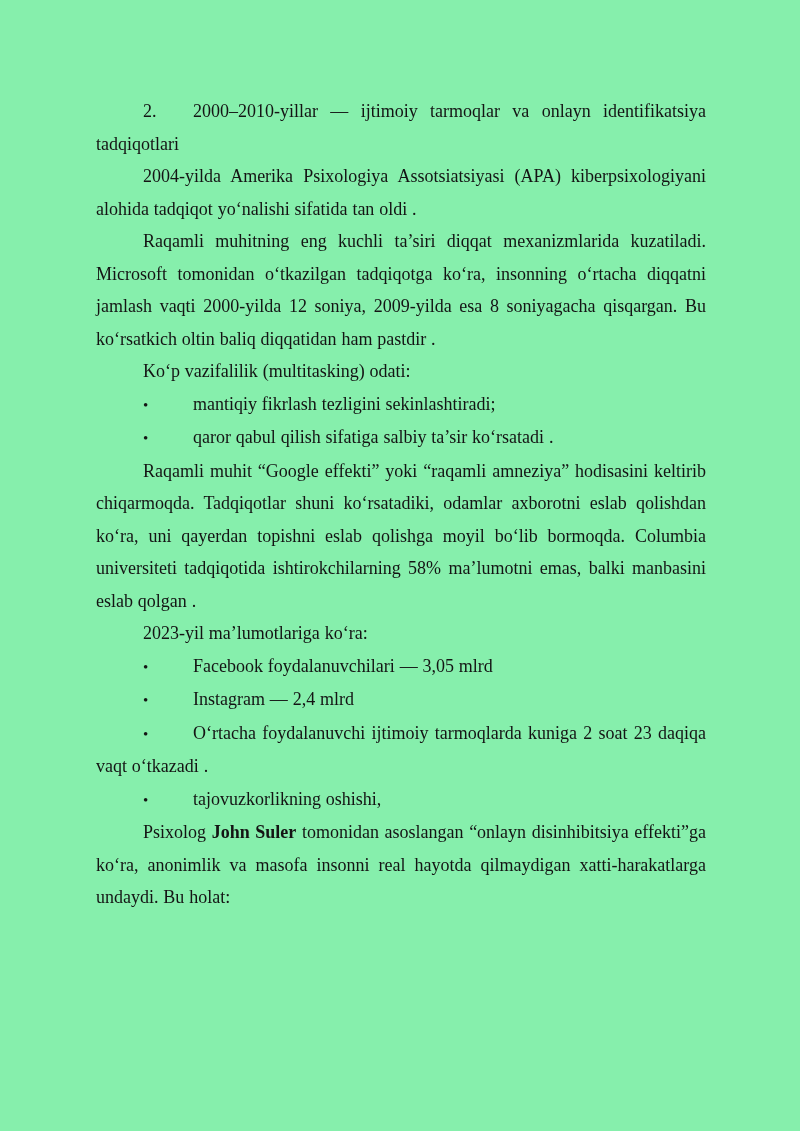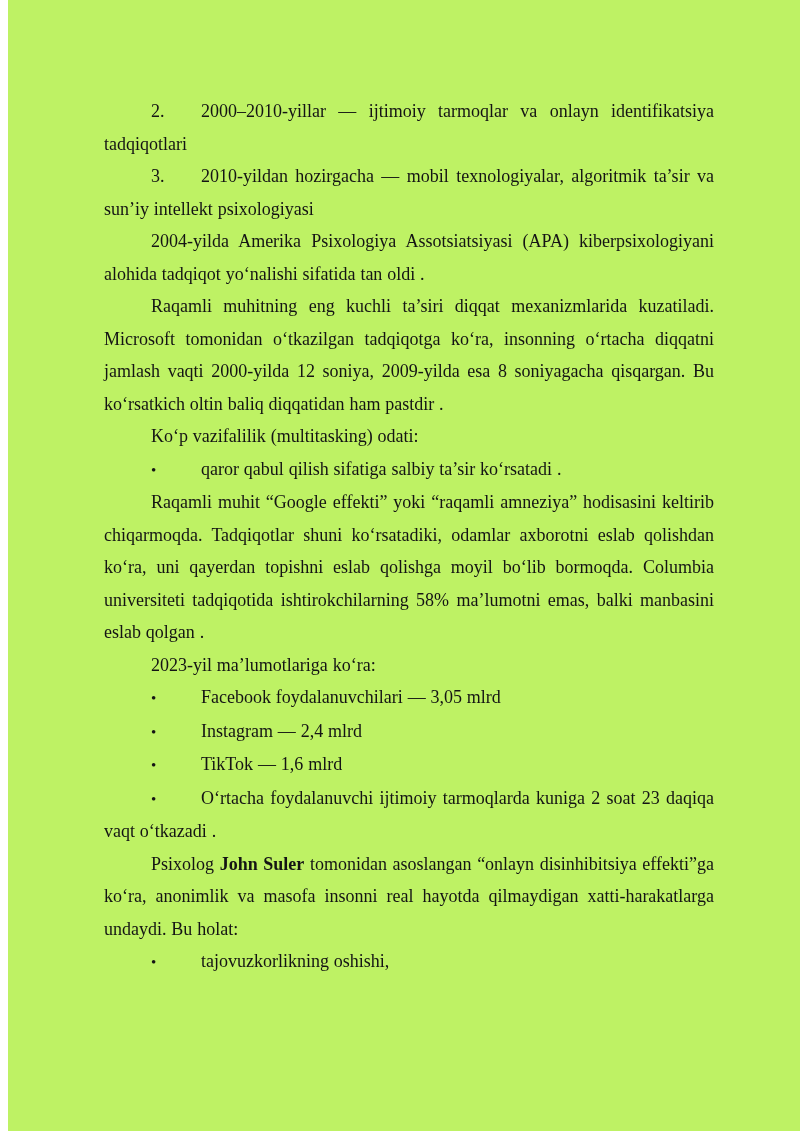--- a/index.html
+++ b/index.html
@@ -11,22 +11,21 @@
     width: 800px;
     height: 1131px;
     position: relative;
     font-family: "Liberation Serif", serif;
     color: #141414;
     overflow: hidden;
   }
   .page {
     position: absolute;
     inset: 0;
-    background: #bef264;
-    margin-left: 8px;
+    background: #86efac;
   }
   .doc {
     position: absolute;
     left: 96px;
     top: 95px;
     width: 610px;
   }
   .para {
     margin: 0;
     padding: 0;
@@ -47,27 +46,26 @@
   .bold {
     font-weight: bold;
   }
 </style>
 </head>
 <body>
 
 <div class="page">
   <div class="doc">
       <p class="para numbered"><span class="marker">2.</span><span>2000–2010-yillar — ijtimoiy tarmoqlar va onlayn identifikatsiya tadqiqotlari</span></p>
-      <p class="para numbered"><span class="marker">3.</span><span>2010-yildan hozirgacha — mobil texnologiyalar, algoritmik ta’sir va sun’iy intellekt psixologiyasi</span></p>
       <p class="para paragraph"><span>2004-yilda Amerika Psixologiya Assotsiatsiyasi (APA) kiberpsixologiyani alohida tadqiqot yoʻnalishi sifatida tan oldi .</span></p>
       <p class="para paragraph"><span>Raqamli muhitning eng kuchli ta’siri diqqat mexanizmlarida kuzatiladi. Microsoft tomonidan oʻtkazilgan tadqiqotga koʻra, insonning oʻrtacha diqqatni jamlash vaqti 2000-yilda 12 soniya, 2009-yilda esa 8 soniyagacha qisqargan. Bu koʻrsatkich oltin baliq diqqatidan ham pastdir .</span></p>
       <p class="para paragraph"><span>Koʻp vazifalilik (multitasking) odati:</span></p>
+      <p class="para bullet"><span class="marker">•</span><span>mantiqiy fikrlash tezligini sekinlashtiradi;</span></p>
       <p class="para bullet"><span class="marker">•</span><span>qaror qabul qilish sifatiga salbiy ta’sir koʻrsatadi .</span></p>
       <p class="para paragraph"><span>Raqamli muhit “Google effekti” yoki “raqamli amneziya” hodisasini keltirib chiqarmoqda. Tadqiqotlar shuni koʻrsatadiki, odamlar axborotni eslab qolishdan koʻra, uni qayerdan topishni eslab qolishga moyil boʻlib bormoqda. Columbia universiteti tadqiqotida ishtirokchilarning 58% ma’lumotni emas, balki manbasini eslab qolgan .</span></p>
       <p class="para paragraph"><span>2023-yil ma’lumotlariga koʻra:</span></p>
       <p class="para bullet"><span class="marker">•</span><span>Facebook foydalanuvchilari — 3,05 mlrd</span></p>
       <p class="para bullet"><span class="marker">•</span><span>Instagram — 2,4 mlrd</span></p>
-      <p class="para bullet"><span class="marker">•</span><span>TikTok — 1,6 mlrd</span></p>
       <p class="para bullet"><span class="marker">•</span><span>Oʻrtacha foydalanuvchi ijtimoiy tarmoqlarda kuniga 2 soat 23 daqiqa vaqt oʻtkazadi .</span></p>
+      <p class="para bullet"><span class="marker">•</span><span>tajovuzkorlikning oshishi,</span></p>
       <p class="para paragraph"><span>Psixolog </span><span class="bold">John Suler</span><span> tomonidan asoslangan “onlayn disinhibitsiya effekti”ga koʻra, anonimlik va masofa insonni real hayotda qilmaydigan xatti-harakatlarga undaydi. Bu holat:</span></p>
-      <p class="para bullet"><span class="marker">•</span><span>tajovuzkorlikning oshishi,</span></p>
     </div>
 </div>
 
 </body></html>

